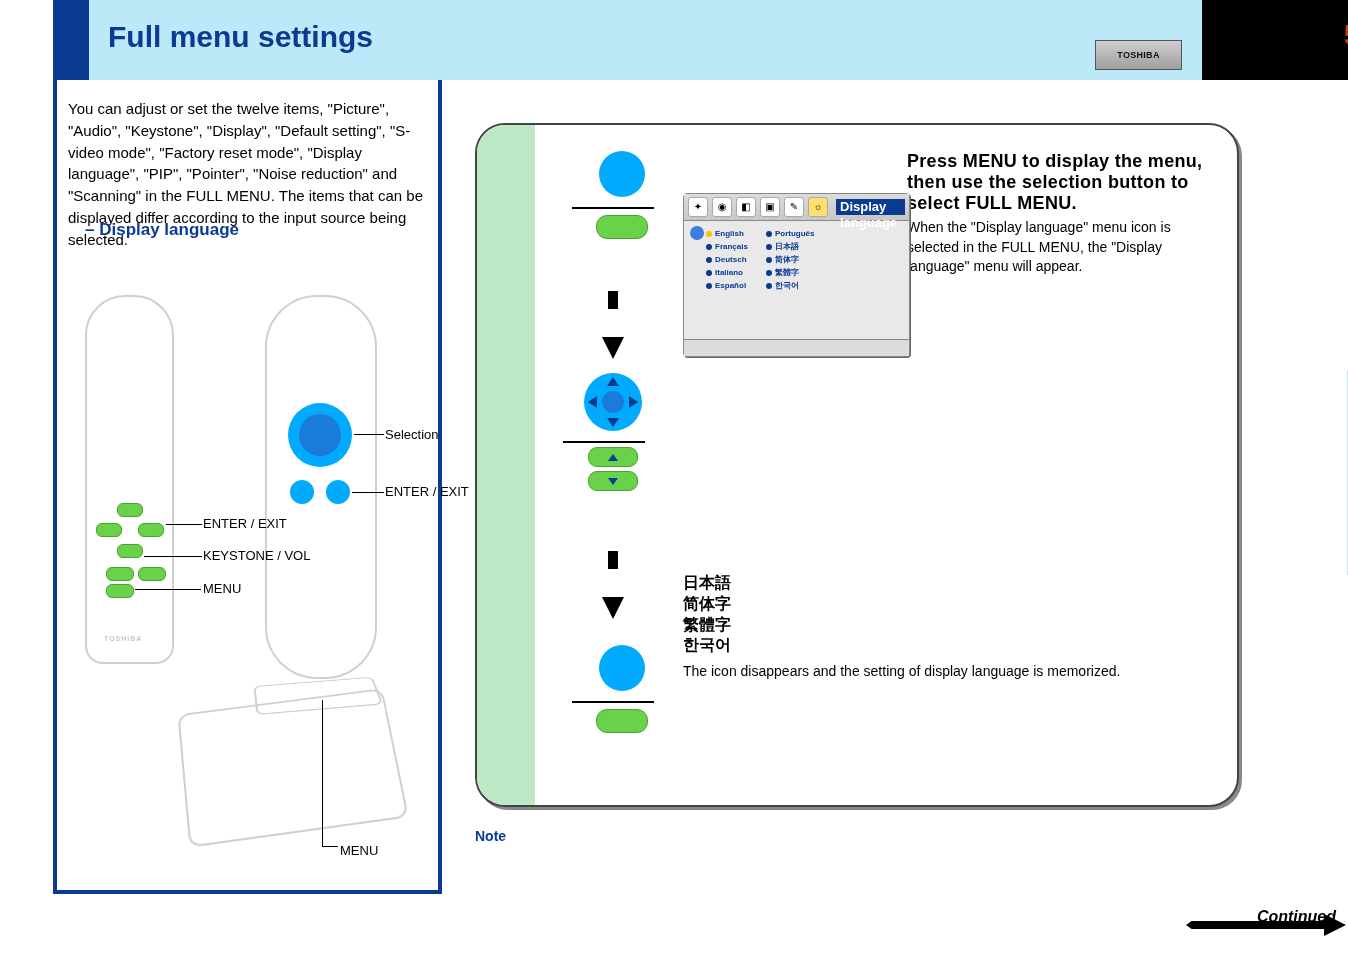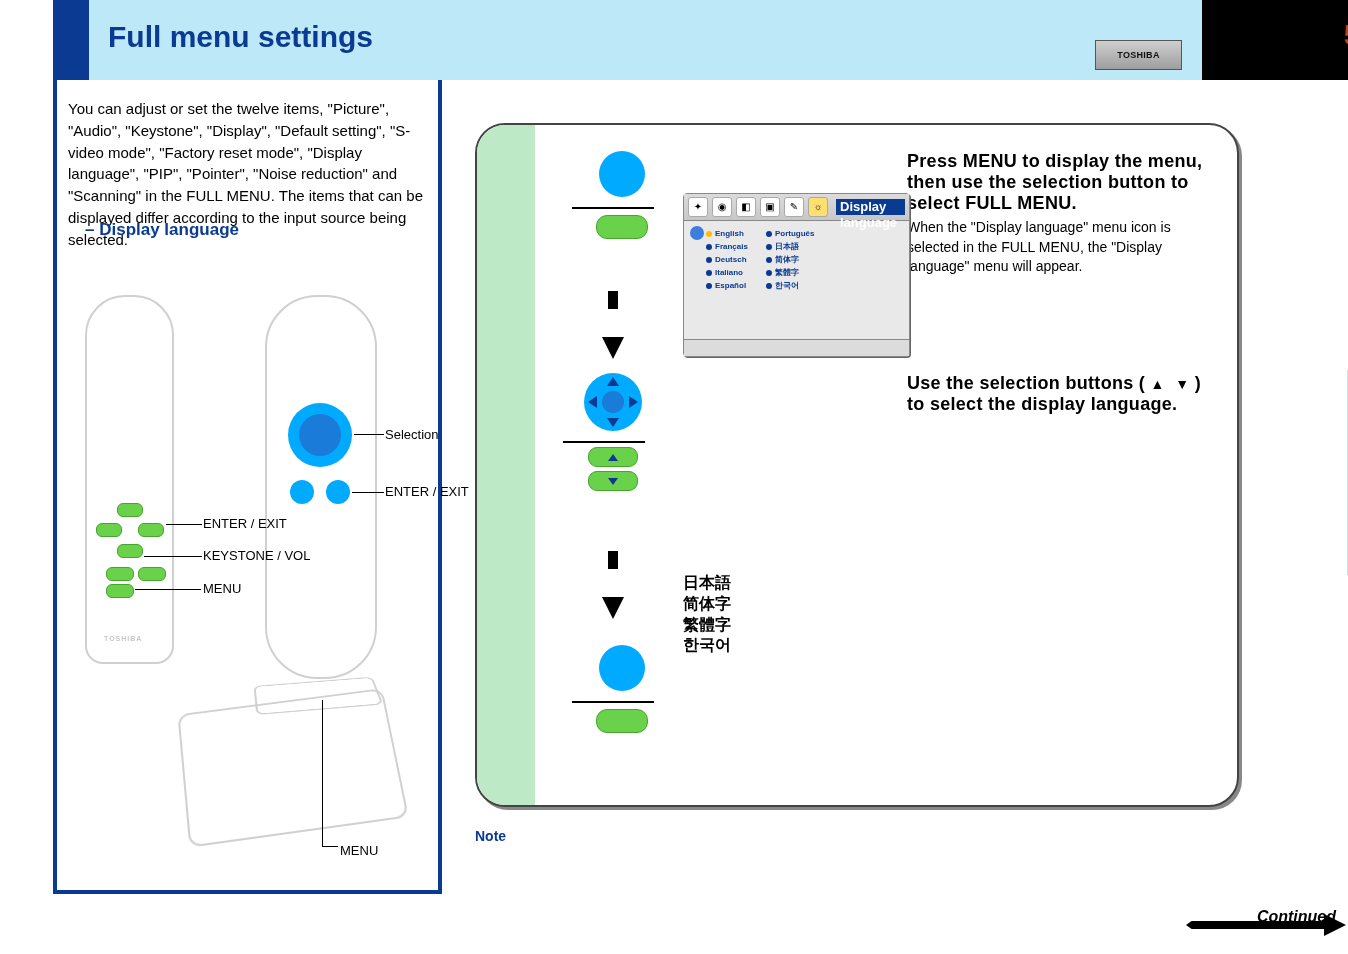--- a/index.html
+++ b/index.html
@@ -409,28 +409,20 @@
         </span>
         <div class="sep"></div>
         <div class="small-pill up">
             <span class="t"></span>
           </div>
         <div class="small-pill dn">
             <span class="t"></span>
           </div>
       </div>
     </div>
-    <div style="position:absolute;left:430px;top:248px;right:22px;">
-      <div class="step-title">
-        <span>Use the selection buttons (</span>
-        <span class="arrow-sym">▲</span>&nbsp;
-        <span class="arrow-sym">▼</span>
-        <span>) to select the display language.</span>
-      </div>
-    </div>
 
     <div style="position:absolute;left:206px;top:448px;font-size:16px;line-height:1.3;font-weight:bold;">
       <div><span>日本語</span></div>
       <div><span>简体字</span></div>
       <div><span>繁體字</span></div>
       <div><span>한국어</span></div>
     </div>
 
     <div style="position:absolute;left:125px;top:420px;">
       <div class="down-arrow-stem"></div>
@@ -438,20 +430,21 @@
     </div>
 
     <div class="step-row" style="left:95px;top:520px;">
       <div class="step-icon-stack">
         <span class="blue-circle"></span>
         <div class="sep"></div>
         <span class="green-pill"></span>
       </div>
     </div>
     <div style="position:absolute;left:206px;top:533px;right:22px;">
+      <div class="step-body">The icon disappears and the setting of display language is memorized.</div>
     </div>
   </div>
 
   <div class="note-box">
     <span class="note-head">Note</span>
   </div>
 
   <div class="continued">Continued</div>
   <div class="cont-arrow-shape"></div>
 

